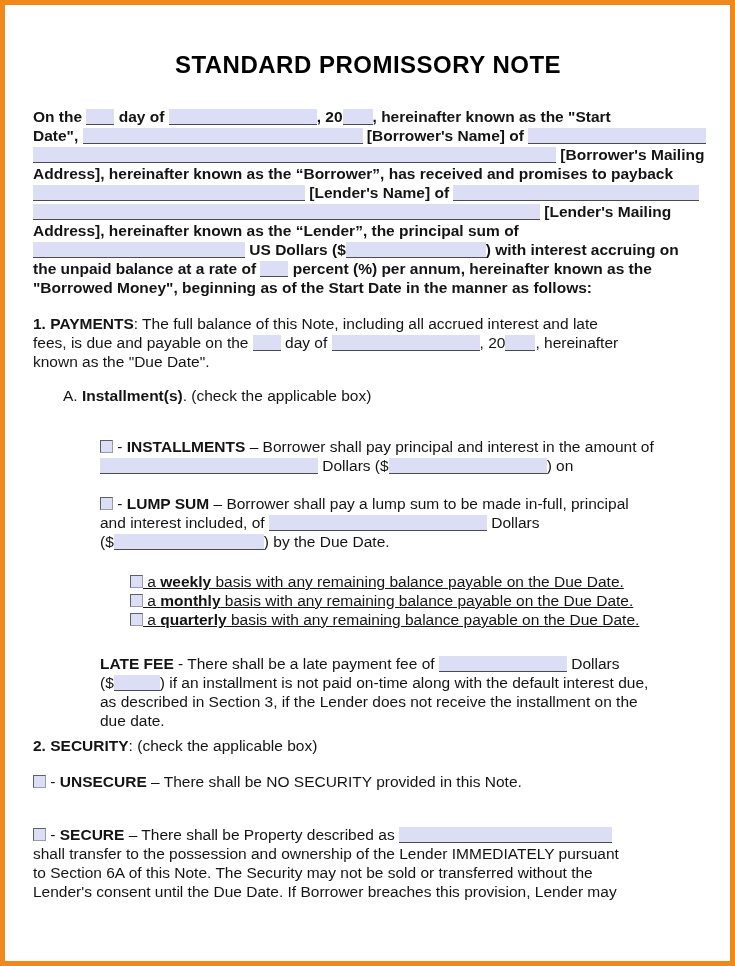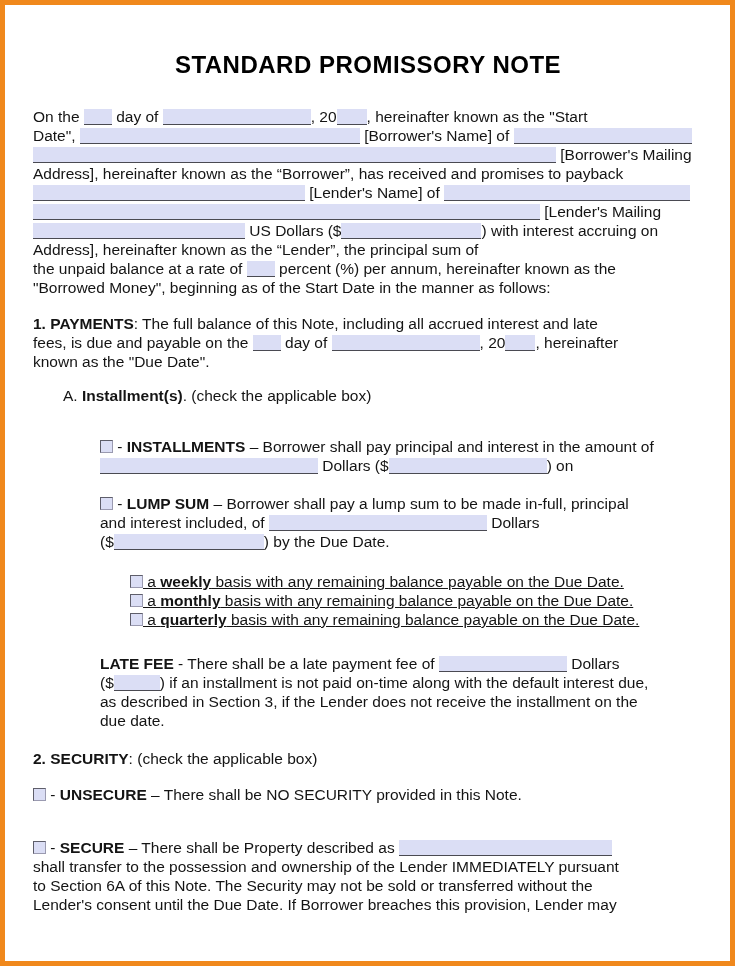--- a/index.html
+++ b/index.html
@@ -65,29 +65,29 @@
     vertical-align:-1px;
   }
 </style>
 </head>
 <body>
 
 <div class="frame">
   <div class="page">
     <div class="title">STANDARD PROMISSORY NOTE</div>
     <div>
-        <div class="para" style="margin-bottom: 17px;">
+        <div class="para" style="margin-bottom: 17px; font-weight: bold;">
           <div class="line"><span class="txt">On the </span><span class="blank" style="width: 28px;"></span><span class="txt"> day of </span><span class="blank" style="width: 148px;"></span><span class="txt">, 20</span><span class="blank" style="width: 30px;"></span><span class="txt">, hereinafter known as the "Start</span></div>
           <div class="line"><span class="txt">Date", </span><span class="blank" style="width: 280px;"></span><span class="txt"> [Borrower's Name] of </span><span class="blank" style="width: 178px;"></span></div>
           <div class="line"><span class="blank" style="width: 523px;"></span><span class="txt"> [Borrower's Mailing</span></div>
           <div class="line"><span class="txt">Address], hereinafter known as the “Borrower”, has received and promises to payback</span></div>
           <div class="line"><span class="blank" style="width: 272px;"></span><span class="txt"> [Lender's Name] of </span><span class="blank" style="width: 246px;"></span></div>
           <div class="line"><span class="blank" style="width: 507px;"></span><span class="txt"> [Lender's Mailing</span></div>
+          <div class="line"><span class="txt">Address], hereinafter known as the “Lender”, the principal sum of</span></div>
           <div class="line"><span class="blank" style="width: 212px;"></span><span class="txt"> US Dollars ($</span><span class="blank" style="width: 140px;"></span><span class="txt">) with interest accruing on</span></div>
-          <div class="line"><span class="txt">Address], hereinafter known as the “Lender”, the principal sum of</span></div>
           <div class="line"><span class="txt">the unpaid balance at a rate of </span><span class="blank" style="width: 28px;"></span><span class="txt"> percent (%) per annum, hereinafter known as the</span></div>
           <div class="line"><span class="txt">"Borrowed Money", beginning as of the Start Date in the manner as follows:</span></div>
         </div>
         <div class="para" style="margin-bottom: 15px;">
           <div class="line"><span class="txt bold">1. PAYMENTS</span><span class="txt">: The full balance of this Note, including all accrued interest and late</span></div>
           <div class="line"><span class="txt">fees, is due and payable on the </span><span class="blank" style="width: 28px;"></span><span class="txt"> day of </span><span class="blank" style="width: 148px;"></span><span class="txt">, 20</span><span class="blank" style="width: 30px;"></span><span class="txt">, hereinafter</span></div>
           <div class="line"><span class="txt">known as the "Due Date".</span></div>
         </div>
         <div class="para" style="padding-left: 30px; margin-bottom: 32px;">
           <div class="line"><span class="txt">A. </span><span class="txt bold">Installment(s)</span><span class="txt">. (check the applicable box)</span></div>
@@ -99,21 +99,21 @@
         <div class="para" style="padding-left: 67px; margin-bottom: 21px;">
           <div class="line"><span class="checkbox"></span><span class="txt"> - </span><span class="txt bold">LUMP SUM</span><span class="txt"> – Borrower shall pay a lump sum to be made in-full, principal</span></div>
           <div class="line"><span class="txt">and interest included, of </span><span class="blank" style="width: 218px;"></span><span class="txt"> Dollars</span></div>
           <div class="line"><span class="txt">($</span><span class="blank" style="width: 150px;"></span><span class="txt">) by the Due Date.</span></div>
         </div>
         <div class="para" style="padding-left: 97px; margin-bottom: 25px; text-decoration: underline;">
           <div class="line"><span class="checkbox"></span><span class="txt"> a </span><span class="txt bold">weekly</span><span class="txt"> basis with any remaining balance payable on the Due Date.</span></div>
           <div class="line"><span class="checkbox"></span><span class="txt"> a </span><span class="txt bold">monthly</span><span class="txt"> basis with any remaining balance payable on the Due Date.</span></div>
           <div class="line"><span class="checkbox"></span><span class="txt"> a </span><span class="txt bold">quarterly</span><span class="txt"> basis with any remaining balance payable on the Due Date.</span></div>
         </div>
-        <div class="para" style="padding-left: 67px; margin-bottom: 19px;">
+        <div class="para" style="padding-left: 67px; margin-bottom: 6px;">
           <div class="line"><span class="txt bold">LATE FEE</span><span class="txt"> - There shall be a late payment fee of </span><span class="blank" style="width: 128px;"></span><span class="txt"> Dollars</span></div>
           <div class="line"><span class="txt">($</span><span class="blank" style="width: 46px;"></span><span class="txt">) if an installment is not paid on-time along with the default interest due,</span></div>
           <div class="line"><span class="txt">as described in Section 3, if the Lender does not receive the installment on the</span></div>
           <div class="line"><span class="txt">due date.</span></div>
         </div>
         <div class="para" style="margin-bottom: 17px;">
           <div class="line"><span class="txt bold">2. SECURITY</span><span class="txt">: (check the applicable box)</span></div>
         </div>
         <div class="para" style="margin-bottom: 34px;">
           <div class="line"><span class="checkbox"></span><span class="txt"> - </span><span class="txt bold">UNSECURE</span><span class="txt"> – There shall be NO SECURITY provided in this Note.</span></div>

